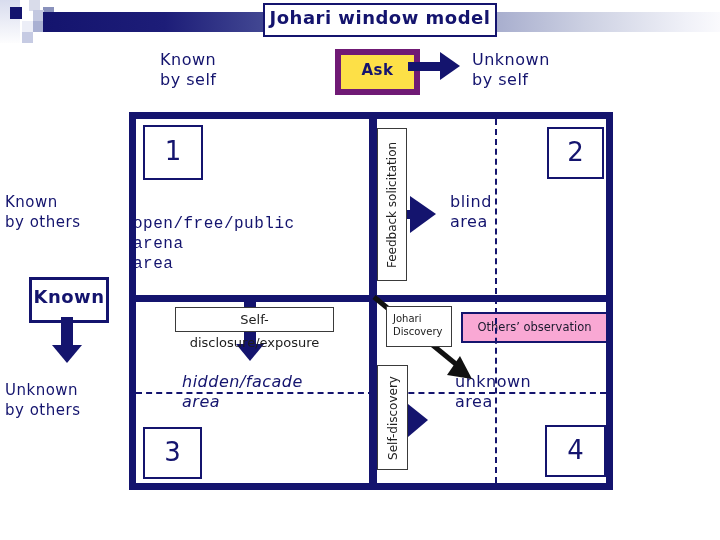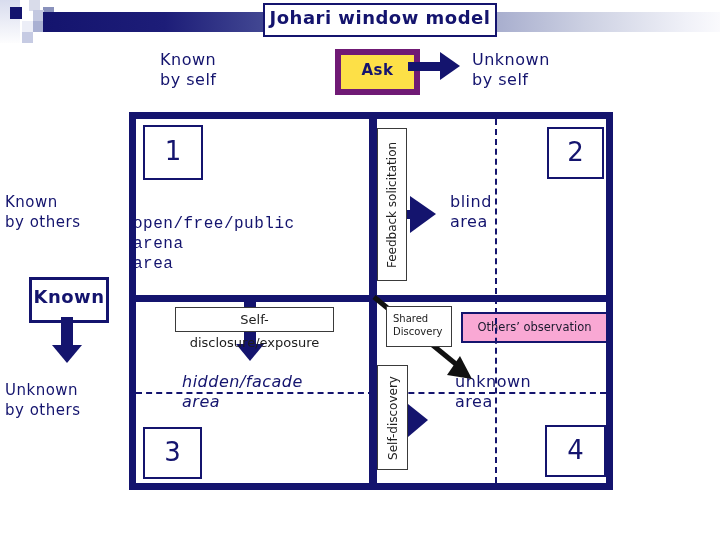--- a/index.html
+++ b/index.html
@@ -132,21 +132,21 @@
     <polygon points="38,0 58,16 38,33" fill="#14146e"></polygon>
   </svg>
   <div class="abs proc selfdisc-box">
     <div class="vlabel">Self-discovery</div>
   </div>
 
   <svg class="abs" style="left:371px;top:294px;" width="104" height="90">
     <line x1="3" y1="3" x2="86" y2="71" stroke="#111111" stroke-width="5"></line>
     <polygon points="101,85 76,81 89,62" fill="#111111"></polygon>
   </svg>
-  <div class="abs proc shared-box">Shared
+  <div class="abs proc shared-box">Johari
 Discovery</div>
 
   <svg class="abs" style="left:236px;top:300px;" width="28" height="61">
     <rect x="8" y="0" width="12" height="46" fill="#14146e"></rect>
     <polygon points="0,44 28,44 14,61" fill="#14146e"></polygon>
   </svg>
   <div class="abs proc disclosure-box">Self- disclosure/exposure</div>
 
   <div class="abs numbox n1">1</div>
   <div class="abs numbox n2">2</div>

